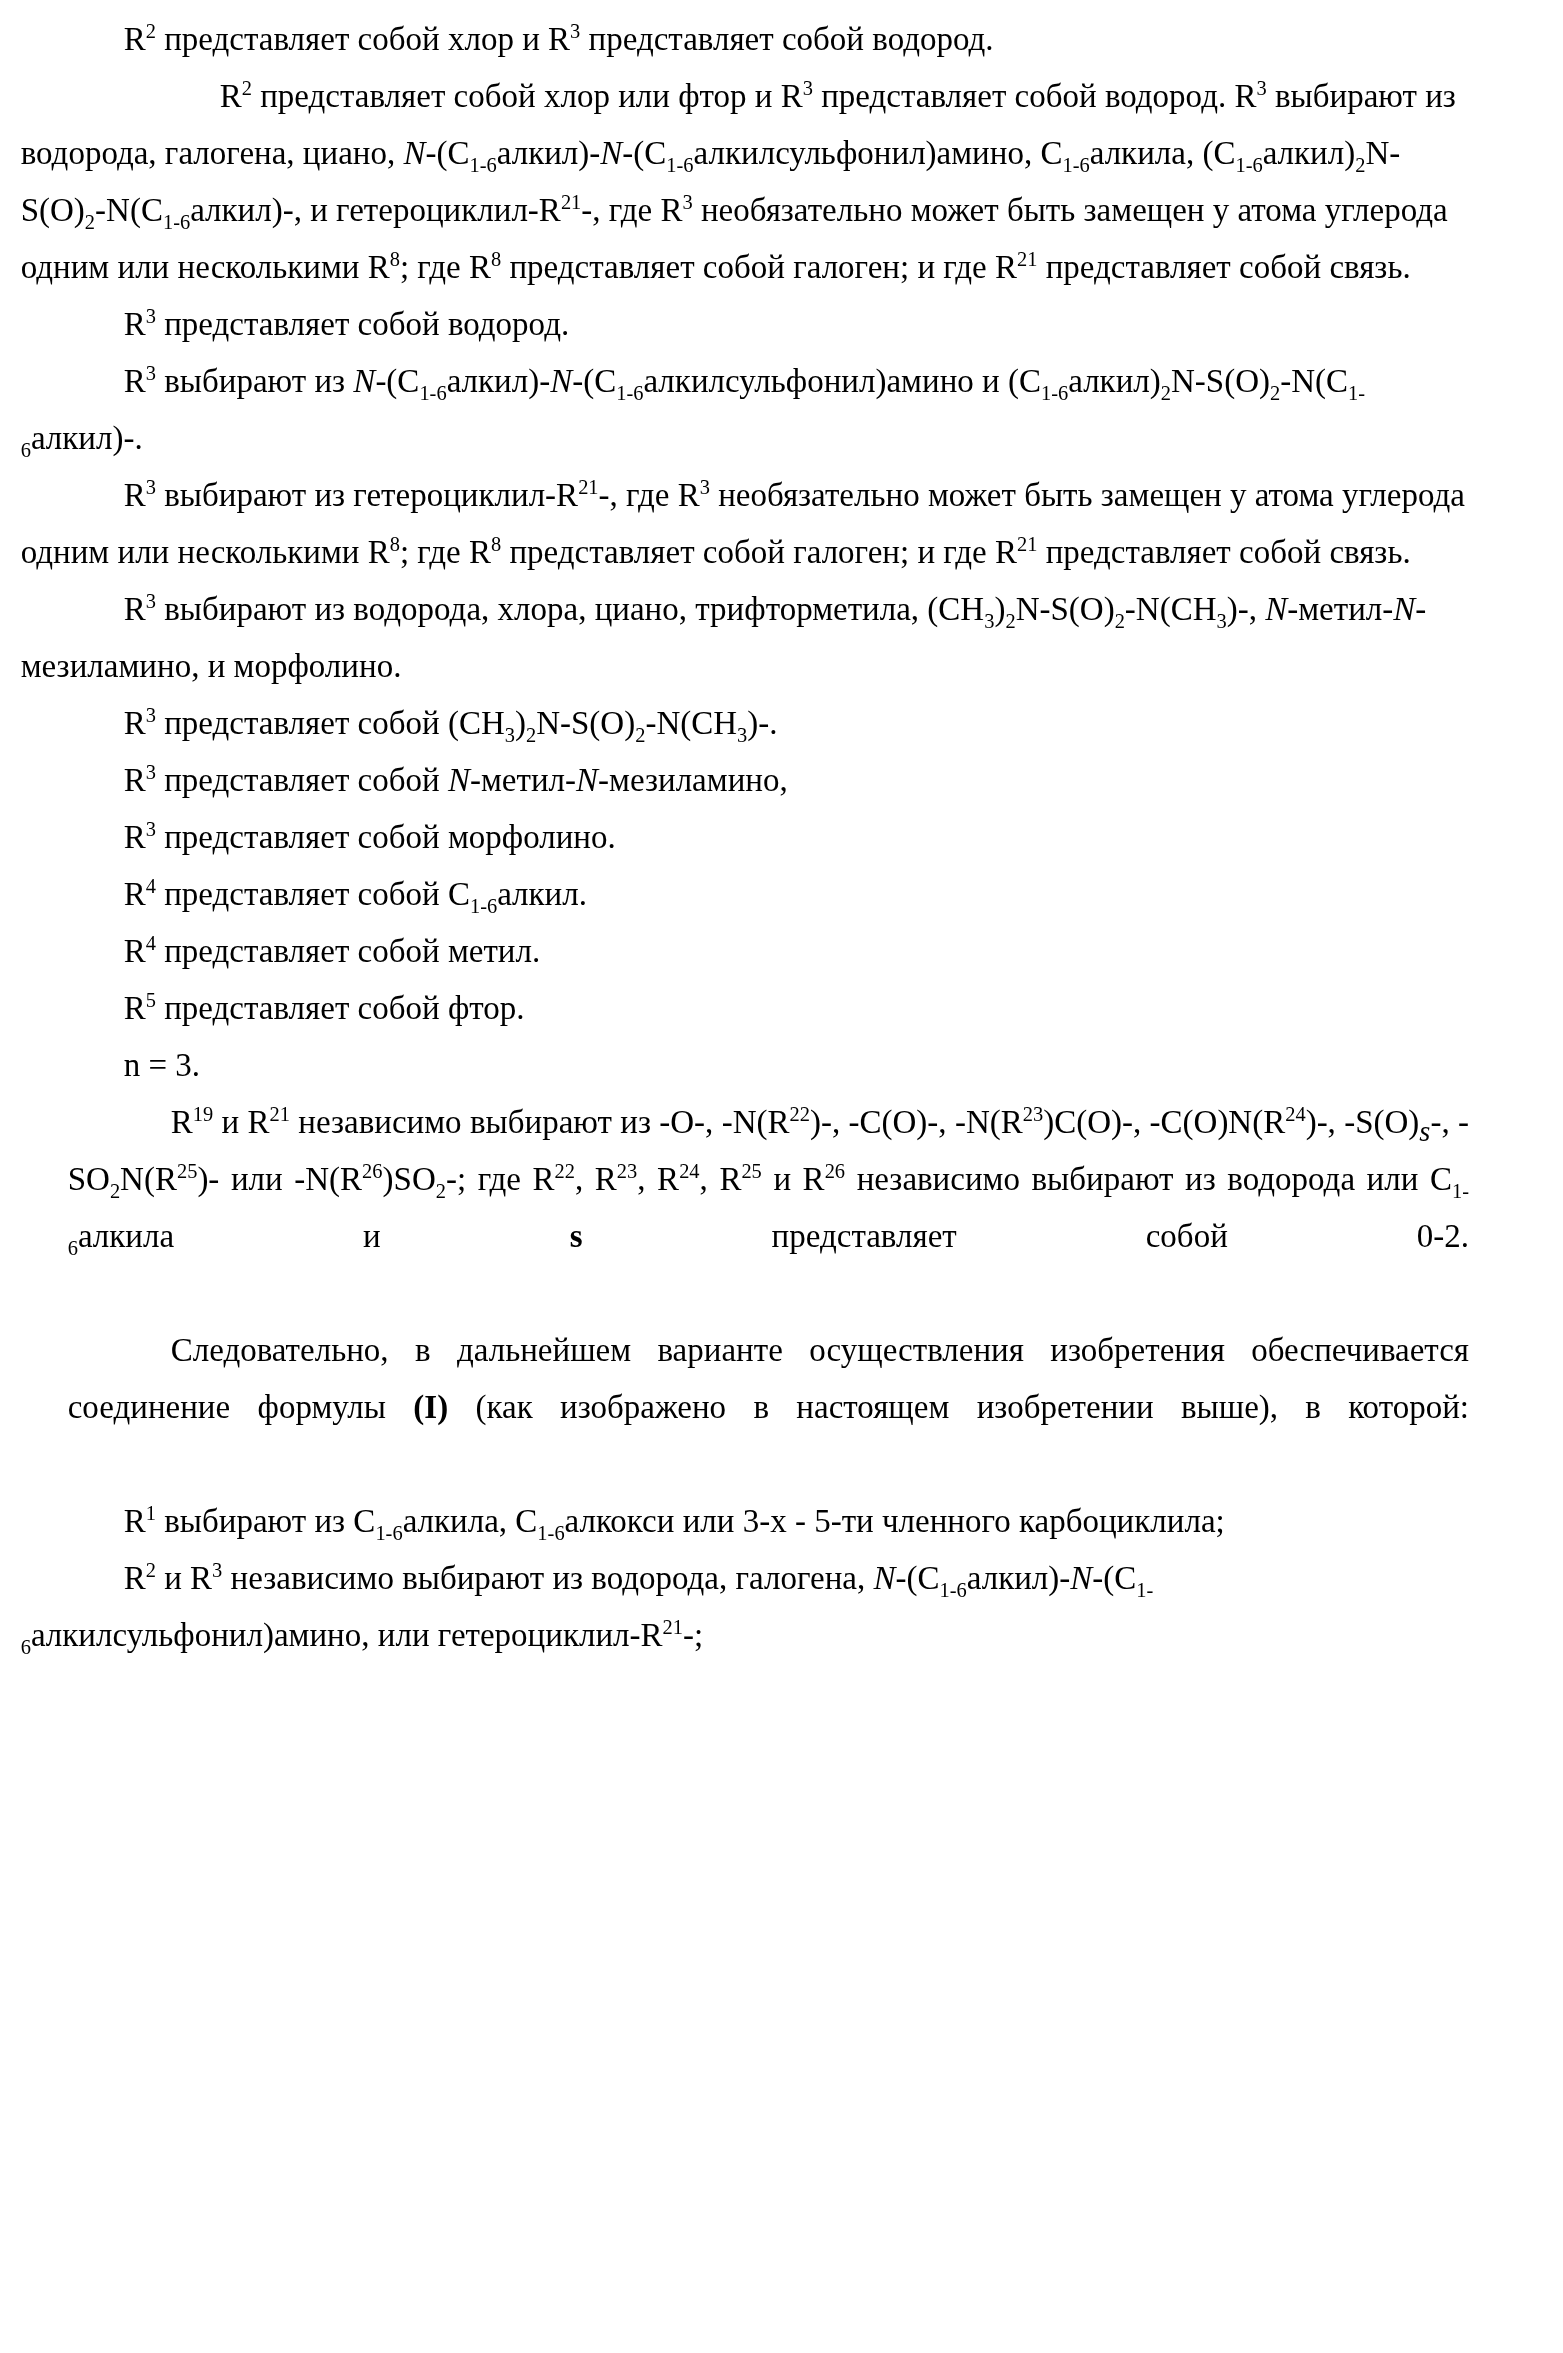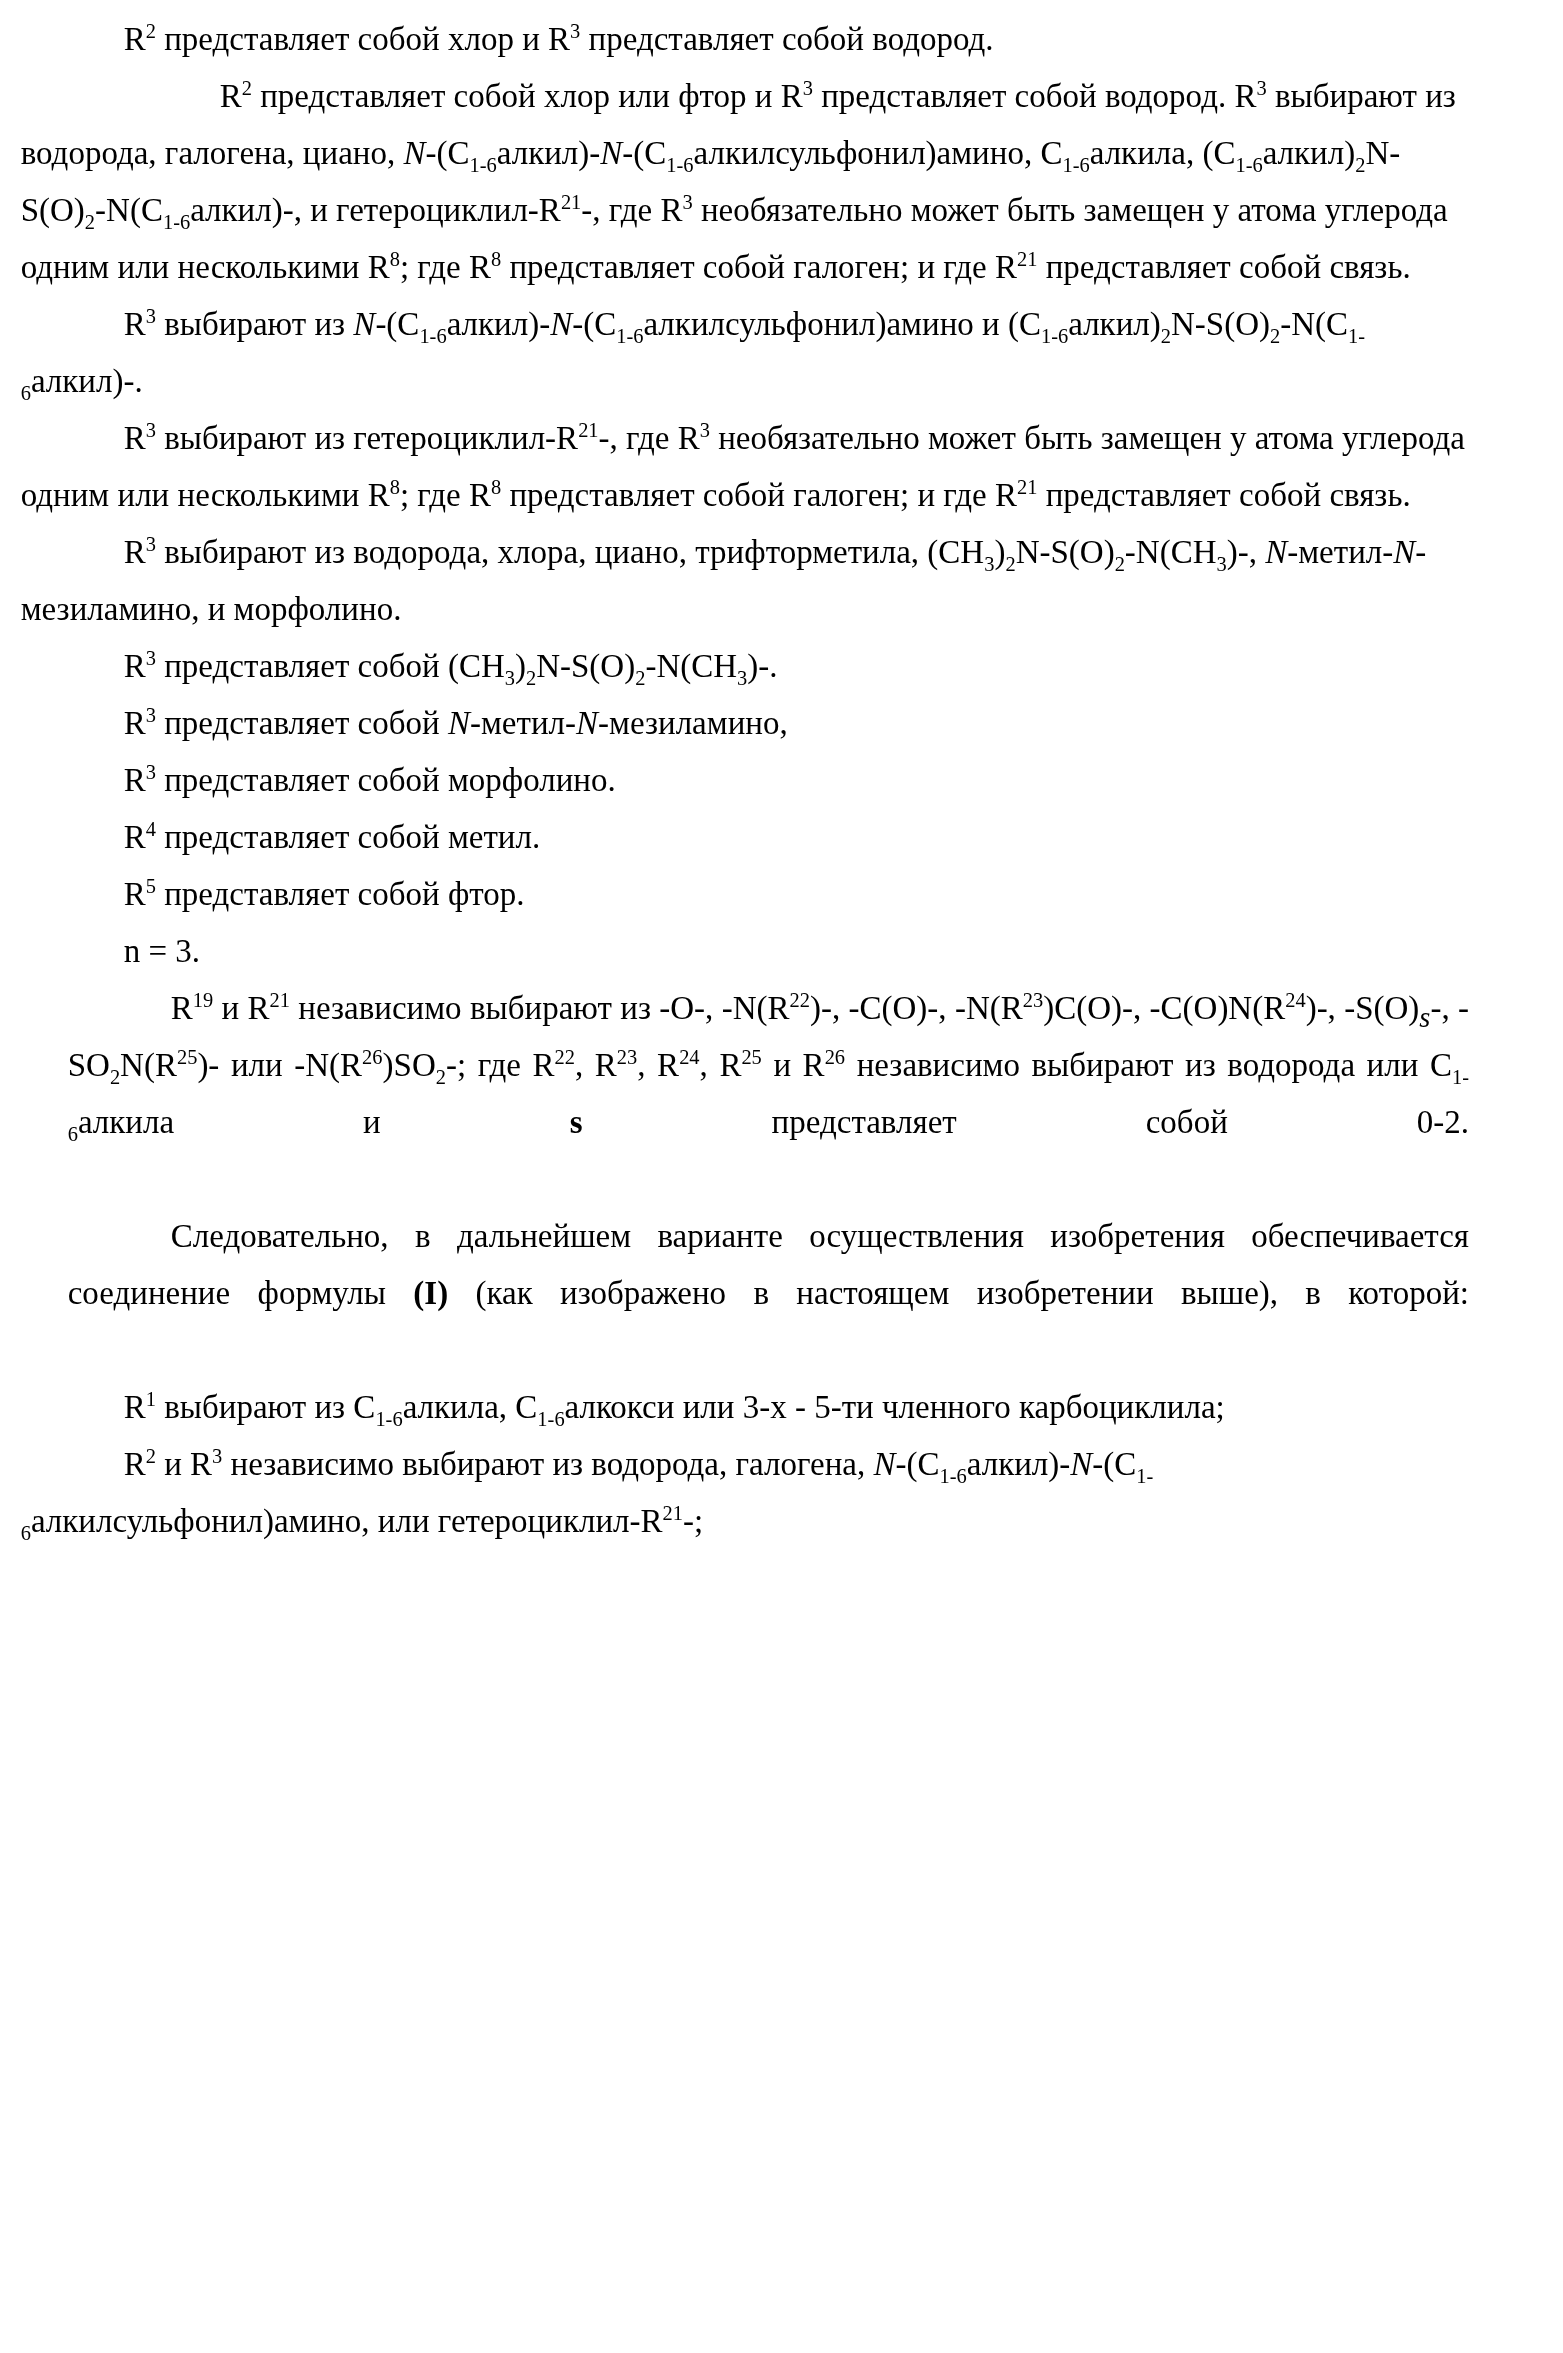--- a/index.html
+++ b/index.html
@@ -80,20 +80,23 @@
   <div class="doc">
 
     <p class="p-ind">
       R<sup>2</sup> представляет собой хлор и R<sup>3</sup> представляет собой водород.
     </p>
 
     <p class="p-ind-wide">
       R<sup>2</sup> представляет собой хлор или фтор и R<sup>3</sup> представляет собой водород. R<sup>3</sup> выбирают из водорода, галогена, циано, <span class="it">N</span>-(C<sub>1-6</sub>алкил)-<span class="it">N</span>-(C<sub>1-6</sub>алкилсульфонил)амино, C<sub>1-6</sub>алкила, (C<sub>1-6</sub>алкил)<sub>2</sub>N-S(O)<sub>2</sub>-N(C<sub>1-6</sub>алкил)-, и гетероциклил-R<sup>21</sup>-, где R<sup>3</sup> необязательно может быть замещен у атома углерода одним или несколькими R<sup>8</sup>; где R<sup>8</sup> представляет собой галоген; и где R<sup>21</sup> представляет собой связь.
     </p>
 
+    <p class="p-ind">
+      R<sup>3</sup> представляет собой водород.
+    </p>
 
 
     <p class="p-ind">
       R<sup>3</sup> выбирают из <span class="it">N</span>-(C<sub>1-6</sub>алкил)-<span class="it">N</span>-(C<sub>1-6</sub>алкилсульфонил)амино и (C<sub>1-6</sub>алкил)<sub>2</sub>N-S(O)<sub>2</sub>-N(C<sub>1-6</sub>алкил)-.
     </p>
 
     <p class="p-ind">
       R<sup>3</sup> выбирают из гетероциклил-R<sup>21</sup>-, где R<sup>3</sup> необязательно может быть замещен у атома углерода одним или несколькими R<sup>8</sup>; где R<sup>8</sup> представляет собой галоген; и где R<sup>21</sup> представляет собой связь.
     </p>
 
@@ -106,20 +109,23 @@
     </p>
 
     <p class="p-ind">
       R<sup>3</sup> представляет собой <span class="it">N</span>-метил-<span class="it">N</span>-мезиламино,
     </p>
 
     <p class="p-ind">
       R<sup>3</sup> представляет собой морфолино.
     </p>
 
+    <p class="p-ind">
+      R<sup>4</sup> представляет собой C<sub>1-6</sub>алкил.
+    </p>
 
     <p class="p-ind">
       R<sup>4</sup> представляет собой метил.
     </p>
 
 
     <p class="p-ind">
       R<sup>5</sup> представляет собой фтор.
     </p>
 

